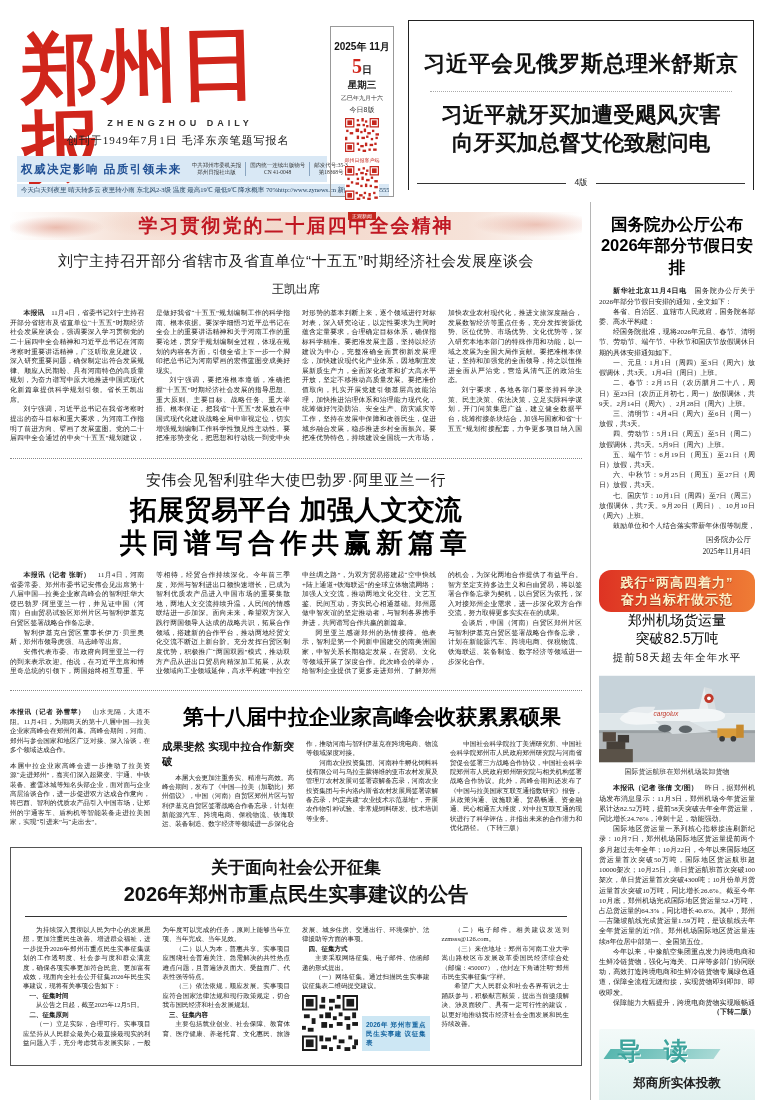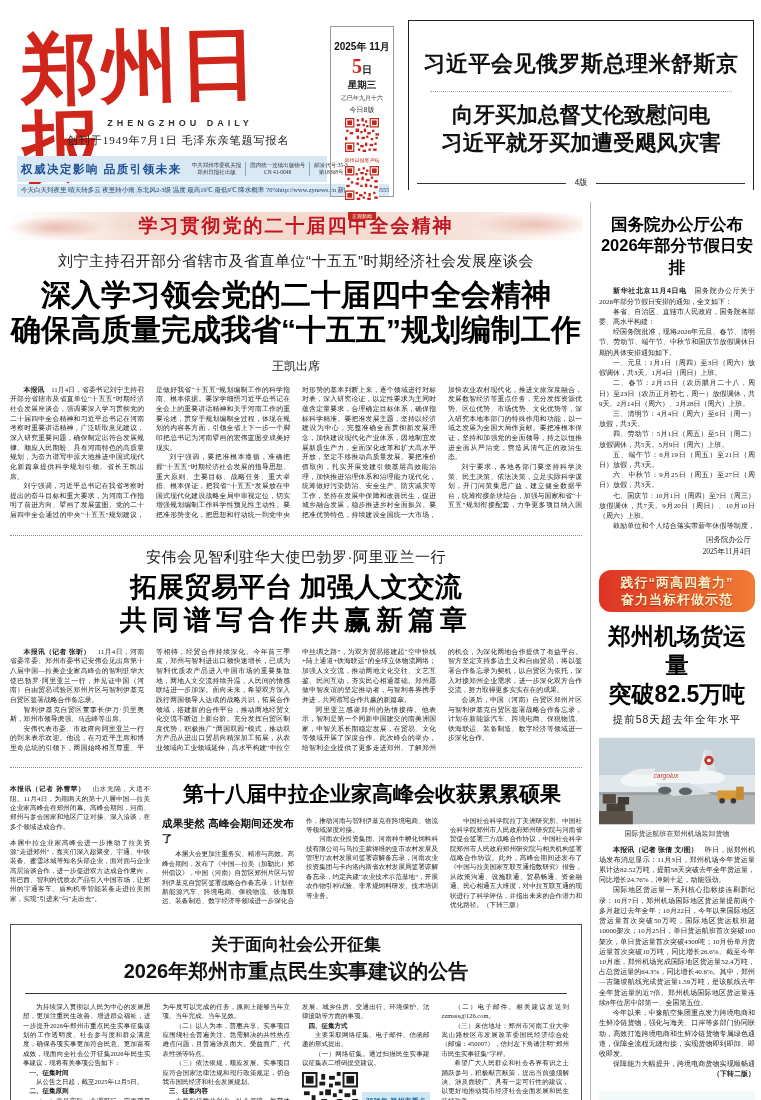--- a/index.html
+++ b/index.html
@@ -86,21 +86,21 @@
   .notice-qr svg{width:56px;height:56px;flex:0 0 56px;}
   .notice-qr-label{background:#cde7f4;color:#14649f;font-size:6.5px;line-height:1.4;padding:4px 4px;font-family:"Liberation Sans",sans-serif;font-weight:bold;}
   
   .sb-headline{font-family:"Liberation Sans",sans-serif;font-weight:900;font-size:16.5px;line-height:1.3;text-align:center;color:#000;margin-top:12px;}
   .onecol{font-size:7px;line-height:1.46;text-align:justify;color:#222;margin-top:8px;overflow:hidden;}
   .holiday-body{height:246px;}
   .sb-sign{text-align:right;font-size:7.5px;line-height:1.6;padding-right:4px;margin-top:2px;}
   .redbanner{margin-top:12px;height:42px;display:flex;flex-direction:column;align-items:center;justify-content:center;
     background:linear-gradient(90deg,#de3323,#ef7c35);border-radius:12px;}
   .redbanner div{font-family:"Liberation Sans",sans-serif;font-weight:900;font-size:13px;color:#fdf3c8;letter-spacing:1px;line-height:1.35;text-shadow:0 1px 1px rgba(120,20,10,.6);}
-  .cargo-head{font-family:"Liberation Sans",sans-serif;font-weight:700;font-size:23px;line-height:1.25;text-align:center;color:#000;margin-top:10px;}
+  .cargo-head{font-family:"Liberation Sans",sans-serif;font-weight:400;font-size:14px;line-height:1.25;text-align:center;color:#000;}
   .cargo-sub{font-family:"Liberation Sans",sans-serif;font-size:10.5px;text-align:center;color:#222;margin-top:4px;letter-spacing:1px;}
   .photo{margin-top:8px;width:100%;}
   .photo svg{display:block;width:100%;height:92px;}
   .caption{font-size:7px;text-align:center;color:#333;margin-top:2px;font-family:"Liberation Sans",sans-serif;}
   .cargo-body{height:224px;margin-top:6px;}
   .turnref{text-align:right;font-size:7px;font-weight:bold;color:#222;}
   
   .daodu{margin-top:12px;background:linear-gradient(180deg,#f3faf9,#dff0ee);padding:6px 8px 10px;border-radius:2px;}
   .daodu-head{position:relative;height:30px;}
   .daodu-bar{position:absolute;left:0;top:14px;width:110px;height:10px;background:linear-gradient(90deg,#57b6af,#a8d9d5);transform:skewX(-35deg);}
@@ -232,44 +232,40 @@
           <rect x="25" y="26" width="3" height="2"></rect>
         </g>
       </svg>
       <div><span class="db-qr-badge">正观新闻</span></div>
     </div>
 
     <div class="topright">
       <div class="tr-h1">习近平会见俄罗斯总理米舒斯京</div>
       <div class="tr-dot"></div>
       <div class="tr-h2">
+        <div>习近平就牙买加遭受飓风灾害</div>
         <div>向牙买加总督艾伦致慰问电</div>
-        <div>习近平就牙买加遭受飓风灾害</div>
       </div>
       <div class="tr-bottom">
         <div class="l"></div>
         <span class="pg">4版</span>
         <div class="l"></div>
       </div>
     </div>
   </header>
 
   <div class="content">
     <div class="main">
 
       <div class="banner">
         <span class="banner-text">学习贯彻党的二十届四中全会精神</span>
       </div>
 
       <article>
         <div class="kicker">刘宁主持召开部分省辖市及省直单位“十五五”时期经济社会发展座谈会</div>
-        <div class="lead-head">
-          <div>深入学习领会党的二十届四中全会精神</div>
-          <div>确保高质量完成我省“十五五”规划编制工作</div>
-        </div>
         <div class="byline">王凯出席</div>
         <div class="cols4 lead-body">
           <p><b class="ldr">本报讯</b><span>　11月4日，省委书记刘宁主持召开部分省辖市及省直单位“十五五”时期经济社会发展座谈会，强调要深入学习贯彻党的二十届四中全会精神和习近平总书记在河南考察时重要讲话精神，广泛听取意见建议，深入研究重要问题，确保制定出符合发展规律、顺应人民期盼、具有河南特色的高质量规划，为奋力谱写中原大地推进中国式现代化新篇章提供科学规划引领。省长王凯出席。</span></p>
           <p>刘宁强调，习近平总书记在我省考察时提出的奋斗目标和重大要求，为河南工作指明了前进方向、擘画了发展蓝图。党的二十届四中全会通过的中央“十五五”规划建议，是做好我省“十五五”规划编制工作的科学指南、根本依据。要深学细悟习近平总书记在全会上的重要讲话精神和关于河南工作的重要论述，贯穿于规划编制全过程，体现在规划的内容各方面，引领全省上下一步一个脚印把总书记为河南擘画的宏伟蓝图变成美好现实。</p>
           <p>刘宁强调，要把准根本遵循，准确把握“十五五”时期经济社会发展的指导思想、重大原则、主要目标、战略任务、重大举措、根本保证，把我省“十五五”发展放在中国式现代化建设战略全局中审视定位，切实增强规划编制工作科学性预见性主动性。要把准形势变化，把思想和行动统一到党中央对形势的基本判断上来，逐个领域进行对标对表，深入研究论证，以定性要求为主同时蕴含定量要求，合理确定目标体系，确保指标科学精准。要把准发展主题，坚持以经济建设为中心，完整准确全面贯彻新发展理念，加快建设现代化产业体系，因地制宜发展新质生产力，全面深化改革和扩大高水平开放，坚定不移推动高质量发展。要把准价值取向，扎实开展党建引领基层高效能治理，加快推进治理体系和治理能力现代化，统筹做好污染防治、安全生产、防灾减灾等工作，坚持在发展中保障和改善民生，促进城乡融合发展，稳步推进乡村全面振兴。要把准优势特色，持续建设全国统一大市场，加快农业农村现代化，推进文旅深度融合，发展数智经济等重点任务，充分发挥资源优势、区位优势、市场优势、文化优势等，深入研究本地本部门的特殊作用和功能，以一域之发展为全国大局作贡献。要把准根本保证，坚持和加强党的全面领导，持之以恒推进全面从严治党，营造风清气正的政治生态。</p>
           <p>刘宁要求，各地各部门要坚持科学决策、民主决策、依法决策，立足实际科学谋划，开门问策集思广益，建立健全数据平台，统筹衔接条块结合，加强与国家和省“十五五”规划衔接配套，力争更多项目纳入国家“十五五”规划大盘子，有力有序推进规划编制各项工作。</p>
 
         </div>
       </article>
 
@@ -294,21 +290,21 @@
       <div class="dotrule"></div>
 
       <article class="summit">
         <div class="summit-left">
           <p><b class="ldr">本报讯（记者 孙雪苹）</b><span>　山水无隔，大道不阻。11月4日，为期两天的第十八届中国—拉美企业家高峰会在郑州闭幕。高峰会期间，河南、郑州与参会国家和地区广泛对接、深入洽谈，在多个领域达成合作。</span></p>
           <p>本届中拉企业家高峰会进一步推动了拉美资源“走进郑州”，嘉宾们深入超聚变、宇通、中铁装备、蜜雪冰城等知名头部企业，面对面与企业高层洽谈合作，进一步促进双方达成合作意向，将巴西、智利的优质农产品引入中国市场，让郑州的宇通客车、盾构机等智能装备走进拉美国家，实现“引进来”与“走出去”。</p>
         </div>
         <div class="summit-right">
           <div class="summit-headline">第十八届中拉企业家高峰会收获累累硕果</div>
           <div class="cols3">
-            <div class="summit-sub">成果斐然 高峰会期间还发布了</div>
+            <div class="summit-sub">成果斐然 实现中拉合作新突破</div>
             <p>本届大会更加注重务实、精准与高效。高峰会期间，发布了《中国—拉美（加勒比）郑州倡议》，中国（河南）自贸区郑州片区与智利伊基克自贸区签署战略合作备忘录，计划在新能源汽车、跨境电商、保税物流、铁海联运、装备制造、数字经济等领域进一步深化合作，推动河南与智利伊基克在跨境电商、物流等领域深度对接。</p>
             <p>河南农业投资集团、河南种牛孵化饲料科技有限公司与乌拉圭蒙得维的亚市农村发展及管理厅农村发展司签署谅解备忘录，河南农业投资集团与卡内洛内斯省农村发展局签署谅解备忘录，约定共建“农业技术示范基地”，开展农作物引种试验、非常规饲料研发、技术培训等业务。</p>
             <p>中国社会科学院拉丁美洲研究所、中国社会科学院郑州市人民政府郑州研究院与河南省贸促会签署三方战略合作协议，中国社会科学院郑州市人民政府郑州研究院与相关机构签署战略合作协议。此外，高峰会期间还发布了《中国与拉美国家互联互通指数研究》报告，从政策沟通、设施联通、贸易畅通、资金融通、民心相通五大维度，对中拉互联互通的现状进行了科学评估，并指出未来的合作潜力和优化路径。（下转三版）</p>
           </div>
         </div>
       </article>
 
       <section class="notice">
         <div class="notice-t1">关于面向社会公开征集</div>
         <div class="notice-t2">2026年郑州市重点民生实事建议的公告</div>

